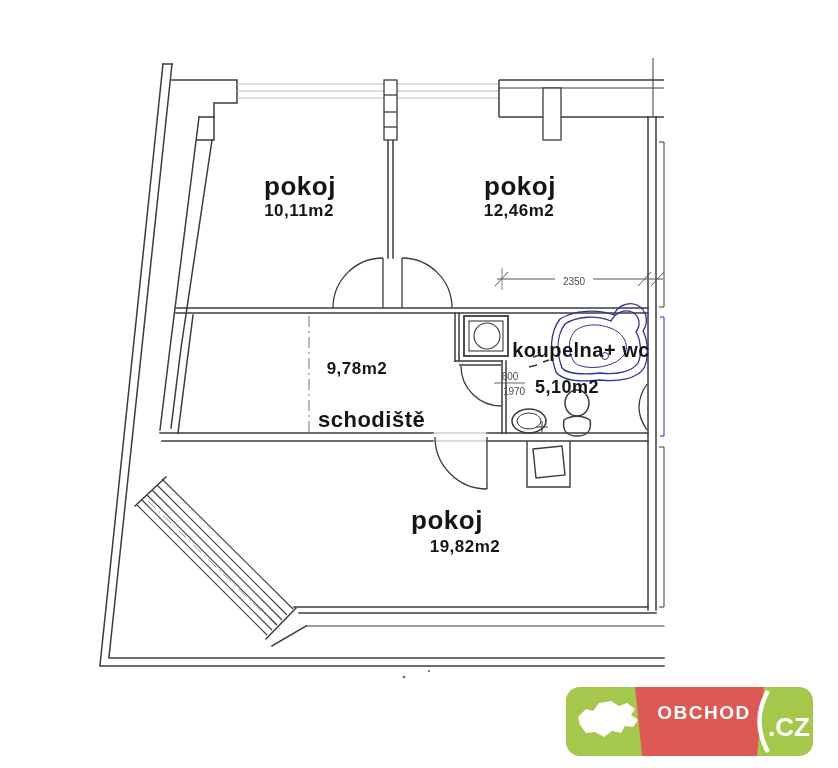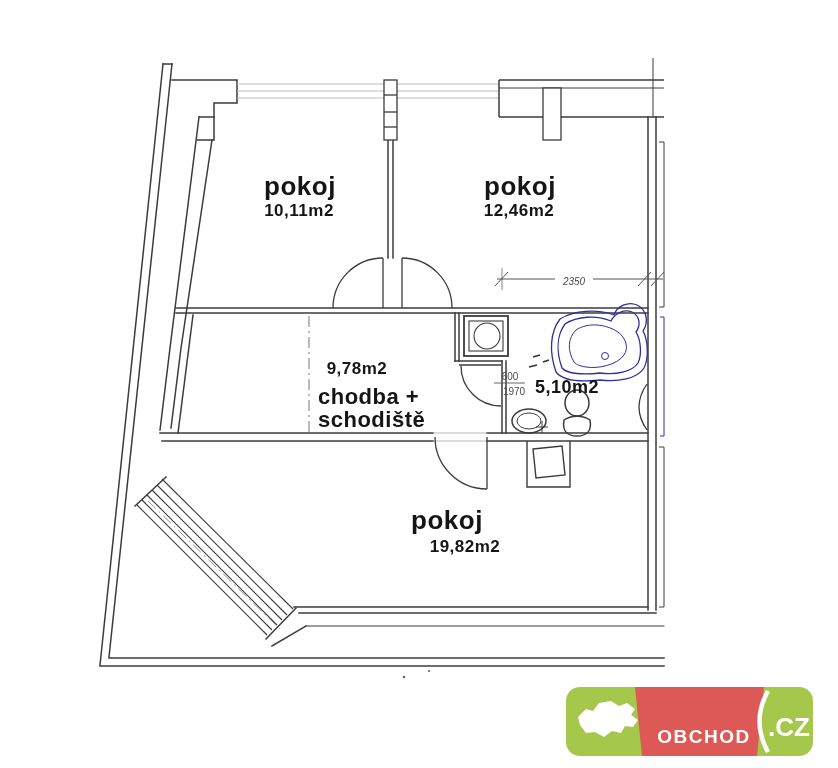--- a/index.html
+++ b/index.html
@@ -184,37 +184,37 @@
     </g>
   </svg>
 
   <div class="lbl" style="left:300px;top:186px;font-size:26px;">pokoj</div>
   <div class="lbl" style="left:299px;top:211px;font-size:17px;text-align:center;">10,11m2</div>
 
   <div class="lbl" style="left:520px;top:186px;font-size:26px;">pokoj</div>
   <div class="lbl" style="left:519px;top:211px;font-size:17px;">12,46m2</div>
 
   <div class="lbl" style="left:357px;top:369px;font-size:17px;">9,78m2</div>
-  <div class="lbl leftanchor" style="left:318px;top:397px;font-size:22px;">chodba +</div>
   <div class="lbl leftanchor" style="left:318px;top:420px;font-size:22px;">schodiště</div>
 
+  <div class="lbl" style="left:581px;top:350px;font-size:20px;">koupelna+ wc</div>
   <div class="lbl" style="left:567px;top:378px;font-size:18px;margin-top:9px;">5,10m2</div>
 
   <div class="lbl" style="left:447px;top:520px;font-size:26px;">pokoj</div>
   <div class="lbl" style="left:445px;top:547px;font-size:17px;margin-left:20px;">19,82m2</div>
 
-  <div class="dim" style="left:574px;top:281px;font-size:10px;font-style:italic;">2350</div>
+  <div class="dim" style="left:574px;top:281px;font-size:10px;">2350</div>
   <div class="dim" style="left:510px;top:376px;font-size:10px;">600</div>
   <div class="dim" style="left:514px;top:391px;font-size:10px;">1970</div>
 
   <div class="logo">
     <svg width="247" height="69" viewBox="0 0 247 69">
       <polygon points="69,0 198,0 191,69 76,69" fill="#dd5956"></polygon>
       <path d="M 202,4 Q 185,34 202,65" stroke="#ffffff" stroke-width="4.5" fill="none"></path>
       <path d="M 12,30 L 20,22 L 27,24 L 33,16 L 45,14 L 53,19 L 61,16 L 69,22
                L 65,28 L 72,33 L 67,40 L 59,39 L 55,46 L 46,44 L 38,50 L 29,45
                L 20,46 L 14,38 Z" fill="#ffffff"></path>
     </svg>
-    <div class="ltxt" style="left:138px;top:26px;font-size:19px;letter-spacing:1.5px;margin-top:24px;">OBCHOD</div>
+    <div class="ltxt" style="left:138px;top:26px;font-size:19px;letter-spacing:1.5px;">OBCHOD</div>
     <div class="ltxt" style="left:223px;top:40px;font-size:26px;">.CZ</div>
   </div>
 
 </div>
 
 </body></html>

